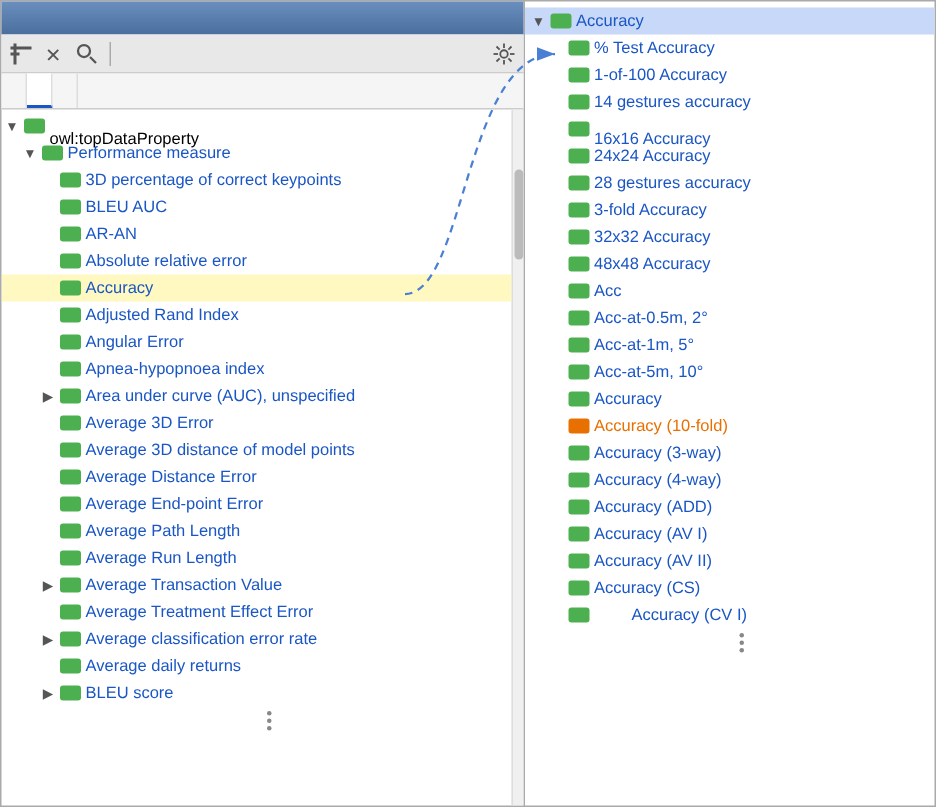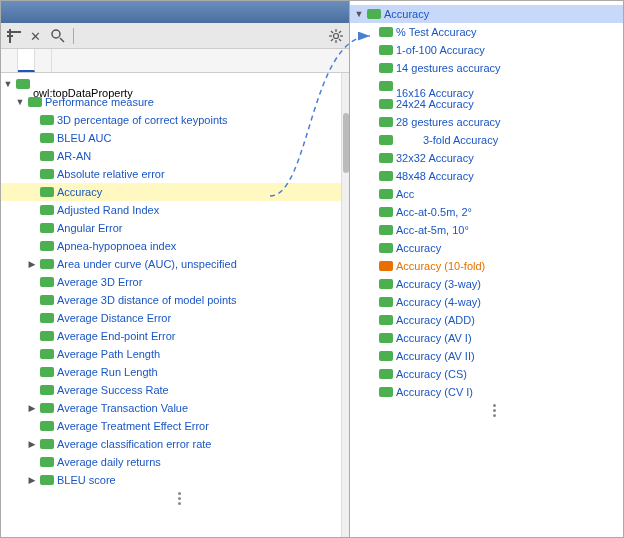--- a/index.html
+++ b/index.html
@@ -404,27 +404,20 @@
         <div class="tree-item">
     <span class="indent"></span>
           <span class="indent"></span>
     <span class="toggle empty"></span>
     <span class="prop-icon green"></span>
     <span class="item-label">Average Run Length</span>
   </div>
         <div class="tree-item">
     <span class="indent"></span>
           <span class="indent"></span>
-    <span class="toggle empty"></span>
-    <span class="prop-icon green"></span>
-    <span class="item-label">Average Success Rate</span>
-  </div>
-        <div class="tree-item">
-    <span class="indent"></span>
-          <span class="indent"></span>
     <span class="toggle">▶</span>
     <span class="prop-icon green"></span>
     <span class="item-label">Average Transaction Value</span>
   </div>
         <div class="tree-item">
     <span class="indent"></span>
           <span class="indent"></span>
     <span class="toggle empty"></span>
     <span class="prop-icon green"></span>
     <span class="item-label">Average Treatment Effect Error</span>
@@ -504,21 +497,21 @@
       <div class="right-tree-item">
     <span class="indent"></span>
     <span class="toggle empty"></span>
     <span style="width:14px;height:10px;background:#4CAF50;border-radius:2px;display:inline-block;margin:0 3px;flex-shrink:0;"></span>
     <span class="item-label" style="color:#1a56c4;">28 gestures accuracy</span>
   </div>
       <div class="right-tree-item">
     <span class="indent"></span>
     <span class="toggle empty"></span>
     <span style="width:14px;height:10px;background:#4CAF50;border-radius:2px;display:inline-block;margin:0 3px;flex-shrink:0;"></span>
-    <span class="item-label" style="color:#1a56c4;margin-left:27px;">3-fold Accuracy</span>
+    <span class="item-label" style="color:#1a56c4;">3-fold Accuracy</span>
   </div>
       <div class="right-tree-item">
     <span class="indent"></span>
     <span class="toggle empty"></span>
     <span style="width:14px;height:10px;background:#4CAF50;border-radius:2px;display:inline-block;margin:0 3px;flex-shrink:0;"></span>
     <span class="item-label" style="color:#1a56c4;">32x32 Accuracy</span>
   </div>
       <div class="right-tree-item">
     <span class="indent"></span>
     <span class="toggle empty"></span>
@@ -529,20 +522,26 @@
     <span class="indent"></span>
     <span class="toggle empty"></span>
     <span style="width:14px;height:10px;background:#4CAF50;border-radius:2px;display:inline-block;margin:0 3px;flex-shrink:0;"></span>
     <span class="item-label" style="color:#1a56c4;text-align:right;">Acc</span>
   </div>
       <div class="right-tree-item">
     <span class="indent"></span>
     <span class="toggle empty"></span>
     <span style="width:14px;height:10px;background:#4CAF50;border-radius:2px;display:inline-block;margin:0 3px;flex-shrink:0;"></span>
     <span class="item-label" style="color:#1a56c4;">Acc-at-0.5m, 2°</span>
+  </div>
+      <div class="right-tree-item">
+    <span class="indent"></span>
+    <span class="toggle empty"></span>
+    <span style="width:14px;height:10px;background:#4CAF50;border-radius:2px;display:inline-block;margin:0 3px;flex-shrink:0;"></span>
+    <span class="item-label" style="color:#1a56c4;">Acc-at-1m, 5°</span>
   </div>
       <div class="right-tree-item">
     <span class="indent"></span>
     <span class="toggle empty"></span>
     <span style="width:14px;height:10px;background:#4CAF50;border-radius:2px;display:inline-block;margin:0 3px;flex-shrink:0;"></span>
     <span class="item-label" style="color:#1a56c4;">Acc-at-5m, 10°</span>
   </div>
       <div class="right-tree-item">
     <span class="indent"></span>
     <span class="toggle empty"></span>
@@ -588,21 +587,21 @@
       <div class="right-tree-item">
     <span class="indent"></span>
     <span class="toggle empty"></span>
     <span style="width:14px;height:10px;background:#4CAF50;border-radius:2px;display:inline-block;margin:0 3px;flex-shrink:0;"></span>
     <span class="item-label" style="color:#1a56c4;">Accuracy (CS)</span>
   </div>
       <div class="right-tree-item">
     <span class="indent"></span>
     <span class="toggle empty"></span>
     <span style="width:14px;height:10px;background:#4CAF50;border-radius:2px;display:inline-block;margin:0 3px;flex-shrink:0;"></span>
-    <span class="item-label" style="color:#1a56c4;">Accuracy (CV I)</span>
+    <span class="item-label" style="color:#1a56c4;margin-left:25px;">Accuracy (CV I)</span>
   </div>
       <div class="dots-vertical">
   <div class="dot"></div>
   <div class="dot"></div>
   <div class="dot"></div>
 </div>
     </div>
 </div>
 
 <svg style="position:absolute;top:0;left:0;width:624px;height:538px;pointer-events:none;">

